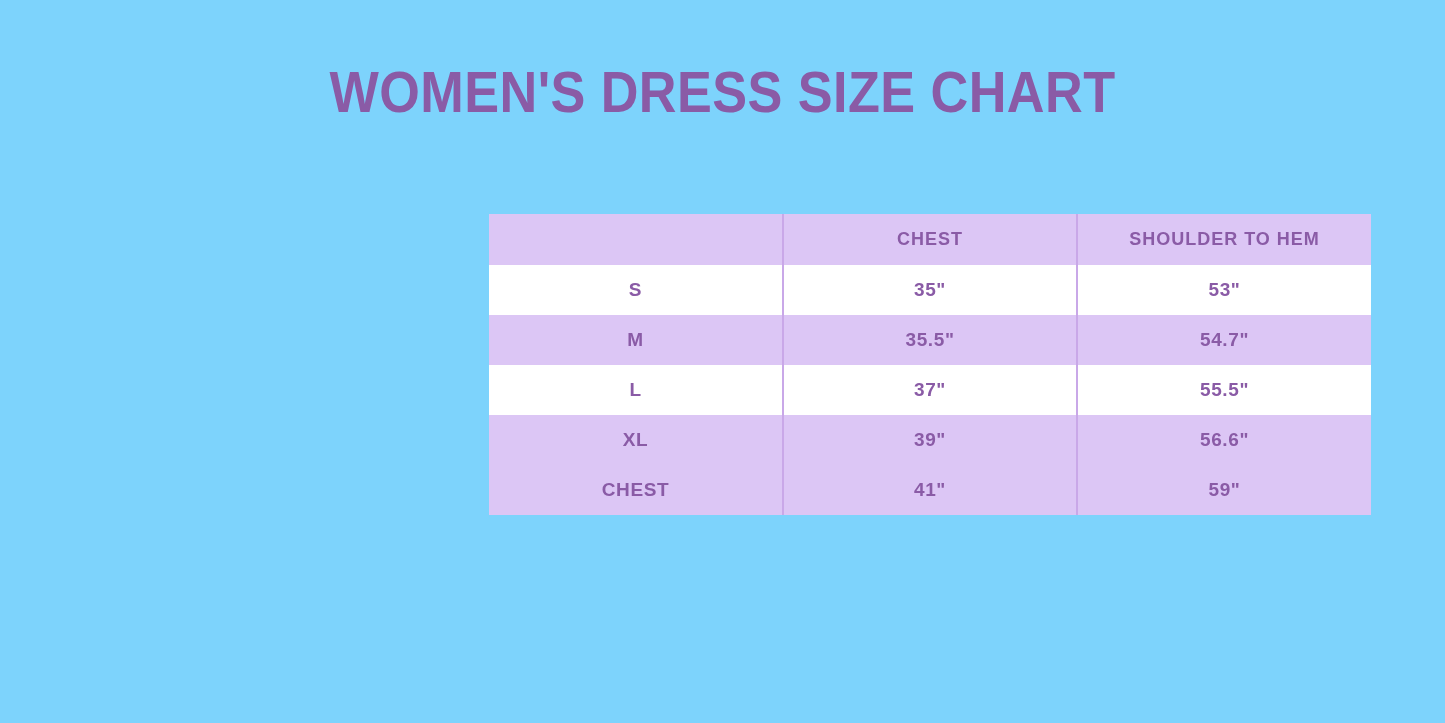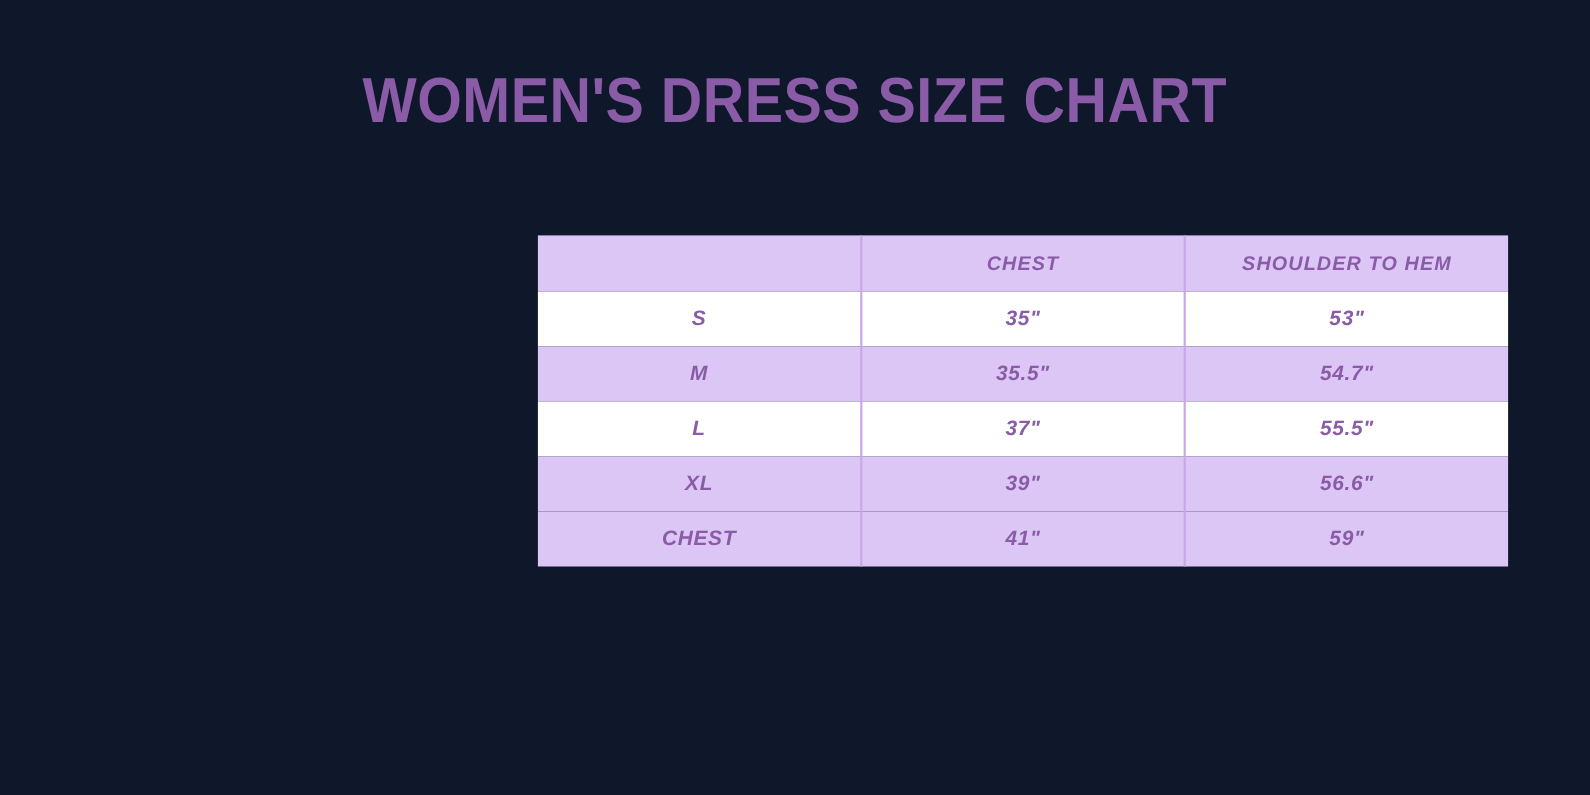--- a/index.html
+++ b/index.html
@@ -12,21 +12,21 @@
     height: 723px;
     font-family: "Liberation Sans", sans-serif;
     overflow: hidden;
     position: relative;
   }
 
   .page {
     position: relative;
     width: 1445px;
     height: 723px;
-    background: #0f172a;
+    background: #7dd3fc;
   }
 
   .chart-title {
     position: absolute;
     left: 0;
     top: 57px;
     width: 1445px;
     text-align: center;
     font-family: "Liberation Sans", sans-serif;
     font-size: 58px;
@@ -61,21 +61,20 @@
     height: 50px;
     padding: 0;
     text-align: center;
     vertical-align: middle;
     color: #8A5BA6;
     font-family: "Liberation Sans", sans-serif;
     font-weight: bold;
     font-size: 19px;
     letter-spacing: 0.6px;
     border: 0;
-    font-style: italic;
   }
 
   table.size-table th {
     height: 51px;
     font-size: 18px;
     letter-spacing: 1.0px;
   }
 
   
   table.size-table th + th,

